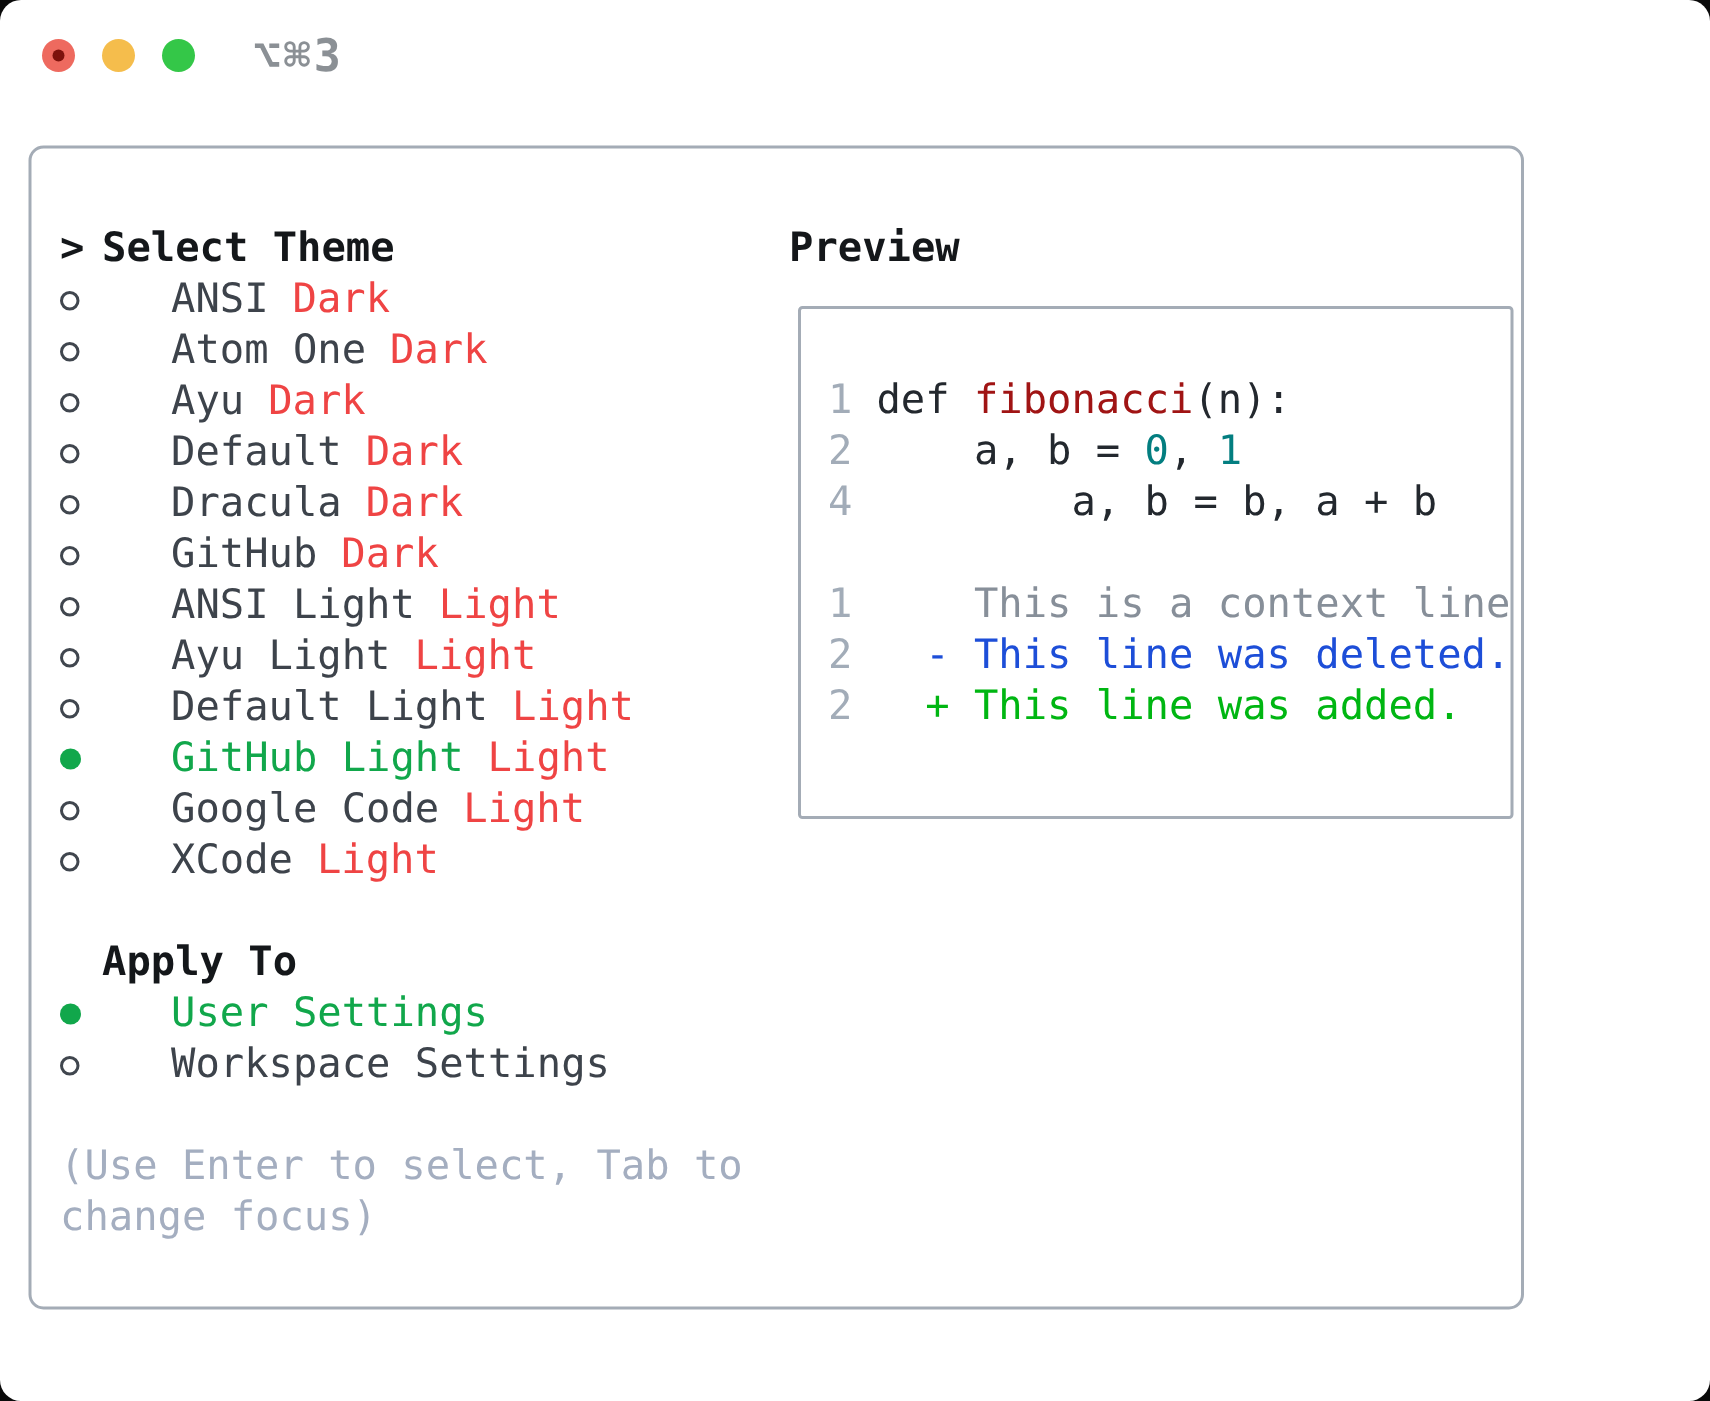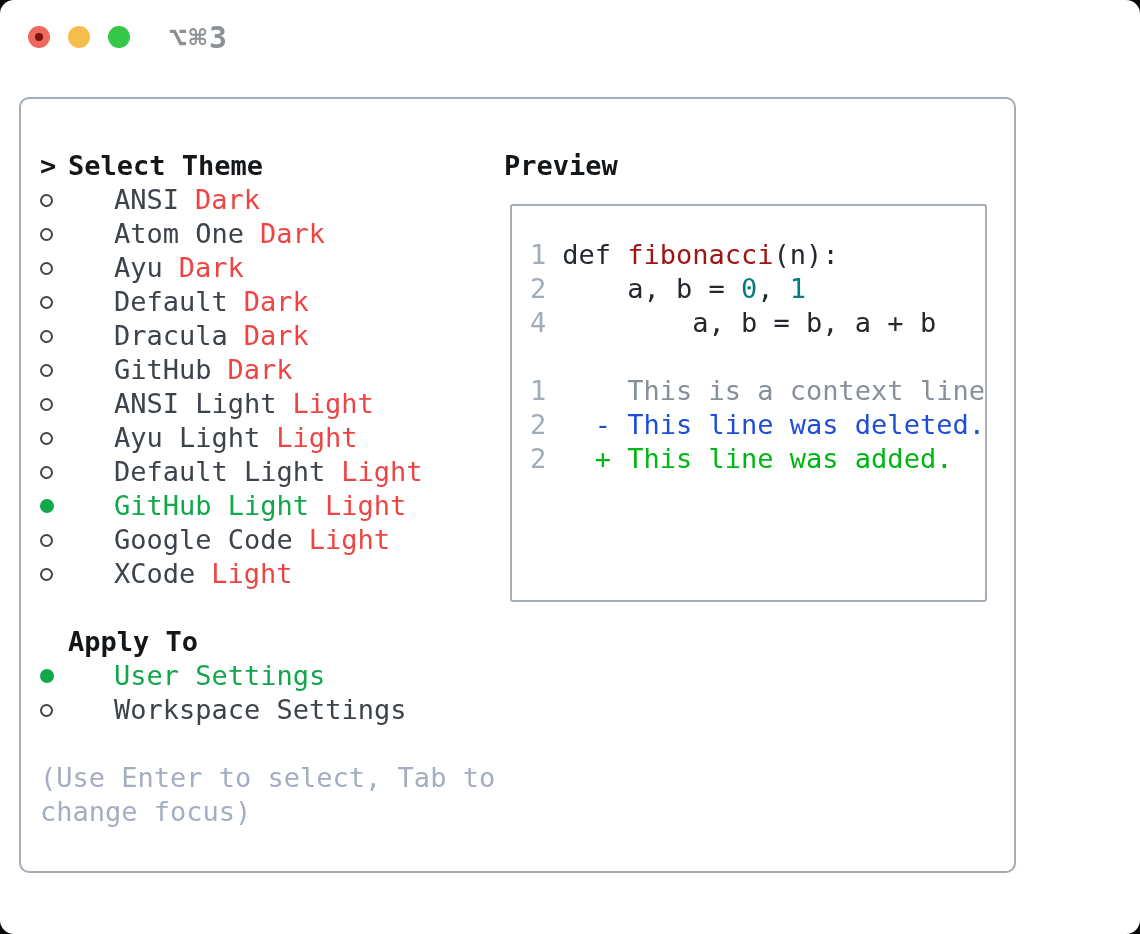--- a/index.html
+++ b/index.html
@@ -14,36 +14,36 @@
   .light.red::after{content:"";position:absolute;left:7px;top:7px;width:8px;height:8px;border-radius:50%;background:#7e120c;}
   .light.yellow{background:#f5bd4c;}
   .light.green{background:#34c748;}
   .win-title{margin-left:21px;font-size:30px;font-weight:bold;color:#8b9095;letter-spacing:2px;white-space:pre;}
 
   
   .main-box{position:absolute;left:19px;top:97px;width:997px;height:776px;box-sizing:border-box;border:2px solid #a4acb6;border-radius:10px;background:#fff;}
 
   .col{position:absolute;top:50px;font-size:27px;line-height:34px;}
   .left-col{left:19px;}
-  .right-col{left:483px;}
+  .right-col{left:505px;}
 
   .row{display:flex;align-items:center;height:34px;white-space:pre;}
   .mark{width:28px;flex:none;display:flex;align-items:center;}
   .dot{width:9px;height:9px;border:2.5px solid #40464e;border-radius:50%;}
   .dot.sel{width:14px;height:14px;border:none;background:#11a74b;}
   .prompt{font-weight:bold;color:#14171a;}
   .hdr{font-weight:bold;color:#14171a;}
   .name{color:#3d434b;margin-left:46px;}
   .name.sel{color:#11a74b;}
   .tag{color:#ef4444;padding-left:16px;}
   .spacer{height:34px;}
   .hint{color:#a4aec0;white-space:pre;}
 
   
-  .preview-box{margin-top:21px;margin-left:6px;width:477px;height:398px;box-sizing:border-box;border:2px solid #a4acb6;border-radius:3px;padding:32px 0 0 18px;background:#fff;overflow:hidden;}
+  .preview-box{margin-top:21px;margin-left:6px;width:477px;height:342px;box-sizing:border-box;border:2px solid #a4acb6;border-radius:3px;padding:44px 0 0 18px;background:#fff;overflow:hidden;}
   .cl{height:34px;line-height:34px;white-space:pre;}
   .ln{display:inline-block;min-width:16px;margin-right:16px;text-align:right;color:#a2acb8;}
   .t-plain{color:#23282e;}
   .t-function{color:#a01414;}
   .t-number{color:#037e80;}
   .t-builtin{color:#0f90cc;}
   .t-context{color:#878f99;}
   .t-deleted{color:#1d4ed8;}
   .t-added{color:#00b612;margin-top:40px;}
 </style>

